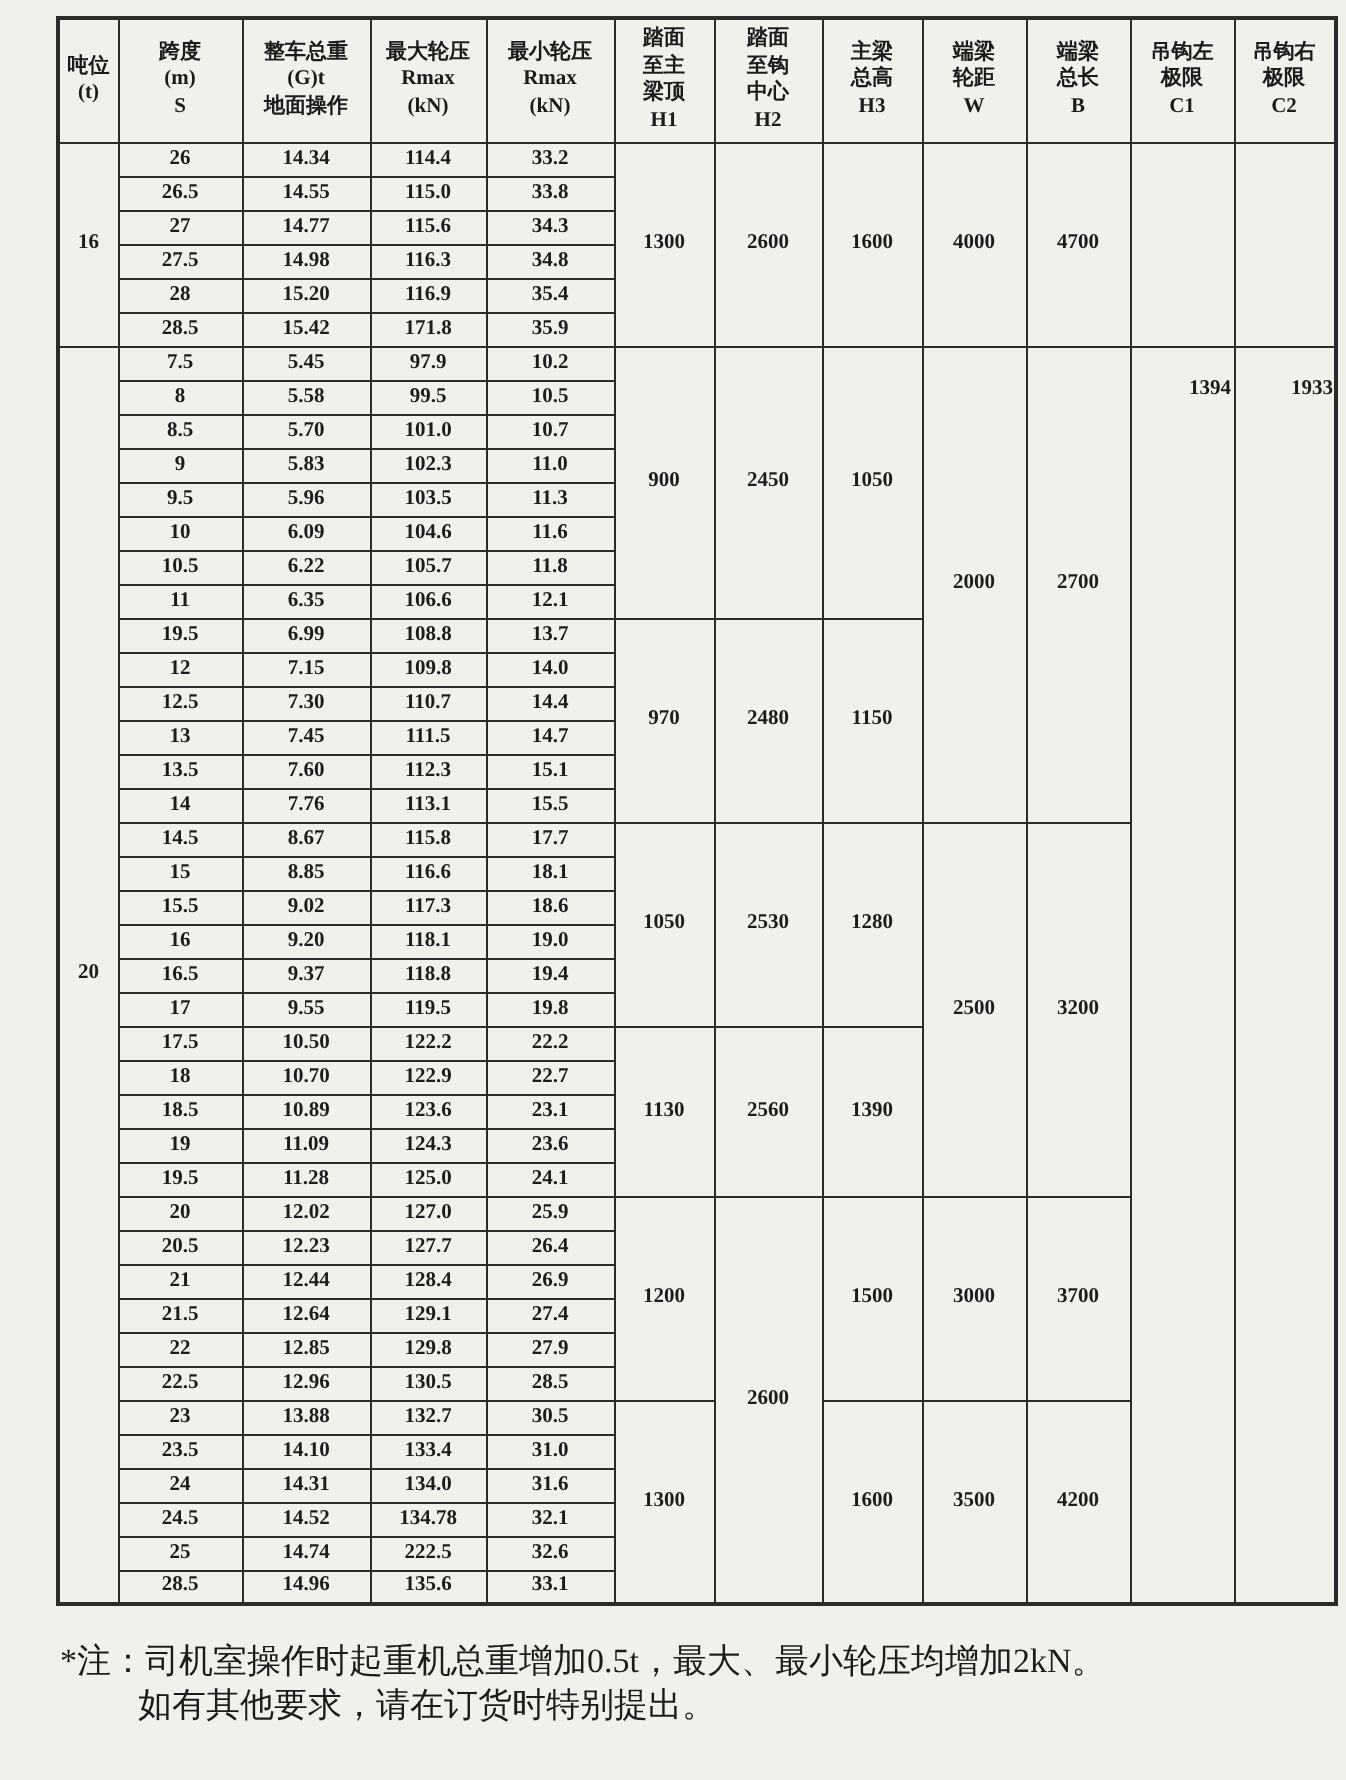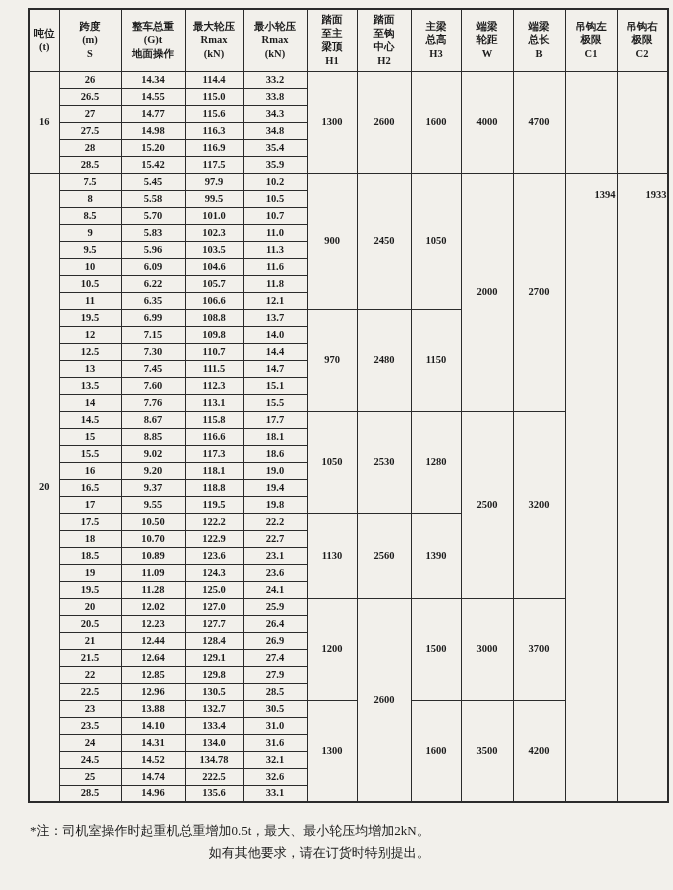--- a/index.html
+++ b/index.html
@@ -28,25 +28,25 @@
     line-height:1.3;
     overflow:hidden;
     white-space:nowrap;
   }
   table.spec thead tr { height:62px; }
   table.spec tbody tr { height:17px; }
   table.spec td.vtop { vertical-align:top; padding-top:14px;padding-left:28px; }
 
   .notes {
     position:absolute; left:30px; top:820px;
-    font-size:13px; line-height:22px;
+    font-size:17px; line-height:22px;
     font-weight:normal; color:#1c1c1c;
     white-space:nowrap;
   }
-  .note.indent { padding-left:39px;text-align:right; }
+  .note.indent { padding-left:39px; }
 </style>
 </head>
 <body>
 
 <div class="page">
 
   <table class="spec">
     <colgroup>
       <col style="width:30px">
         <col style="width:62px">
@@ -112,21 +112,21 @@
         </tr>
         <tr>
           <td>28</td>
           <td>15.20</td>
           <td>116.9</td>
           <td>35.4</td>
         </tr>
         <tr>
           <td>28.5</td>
           <td>15.42</td>
-          <td>117.5</td>
+          <td>171.8</td>
           <td>35.9</td>
         </tr>
         <tr>
           <td rowspan="37">20</td>
           <td>7.5</td>
           <td>5.45</td>
           <td>97.9</td>
           <td>10.2</td>
           <td rowspan="8">900</td>
           <td rowspan="8">2450</td>

